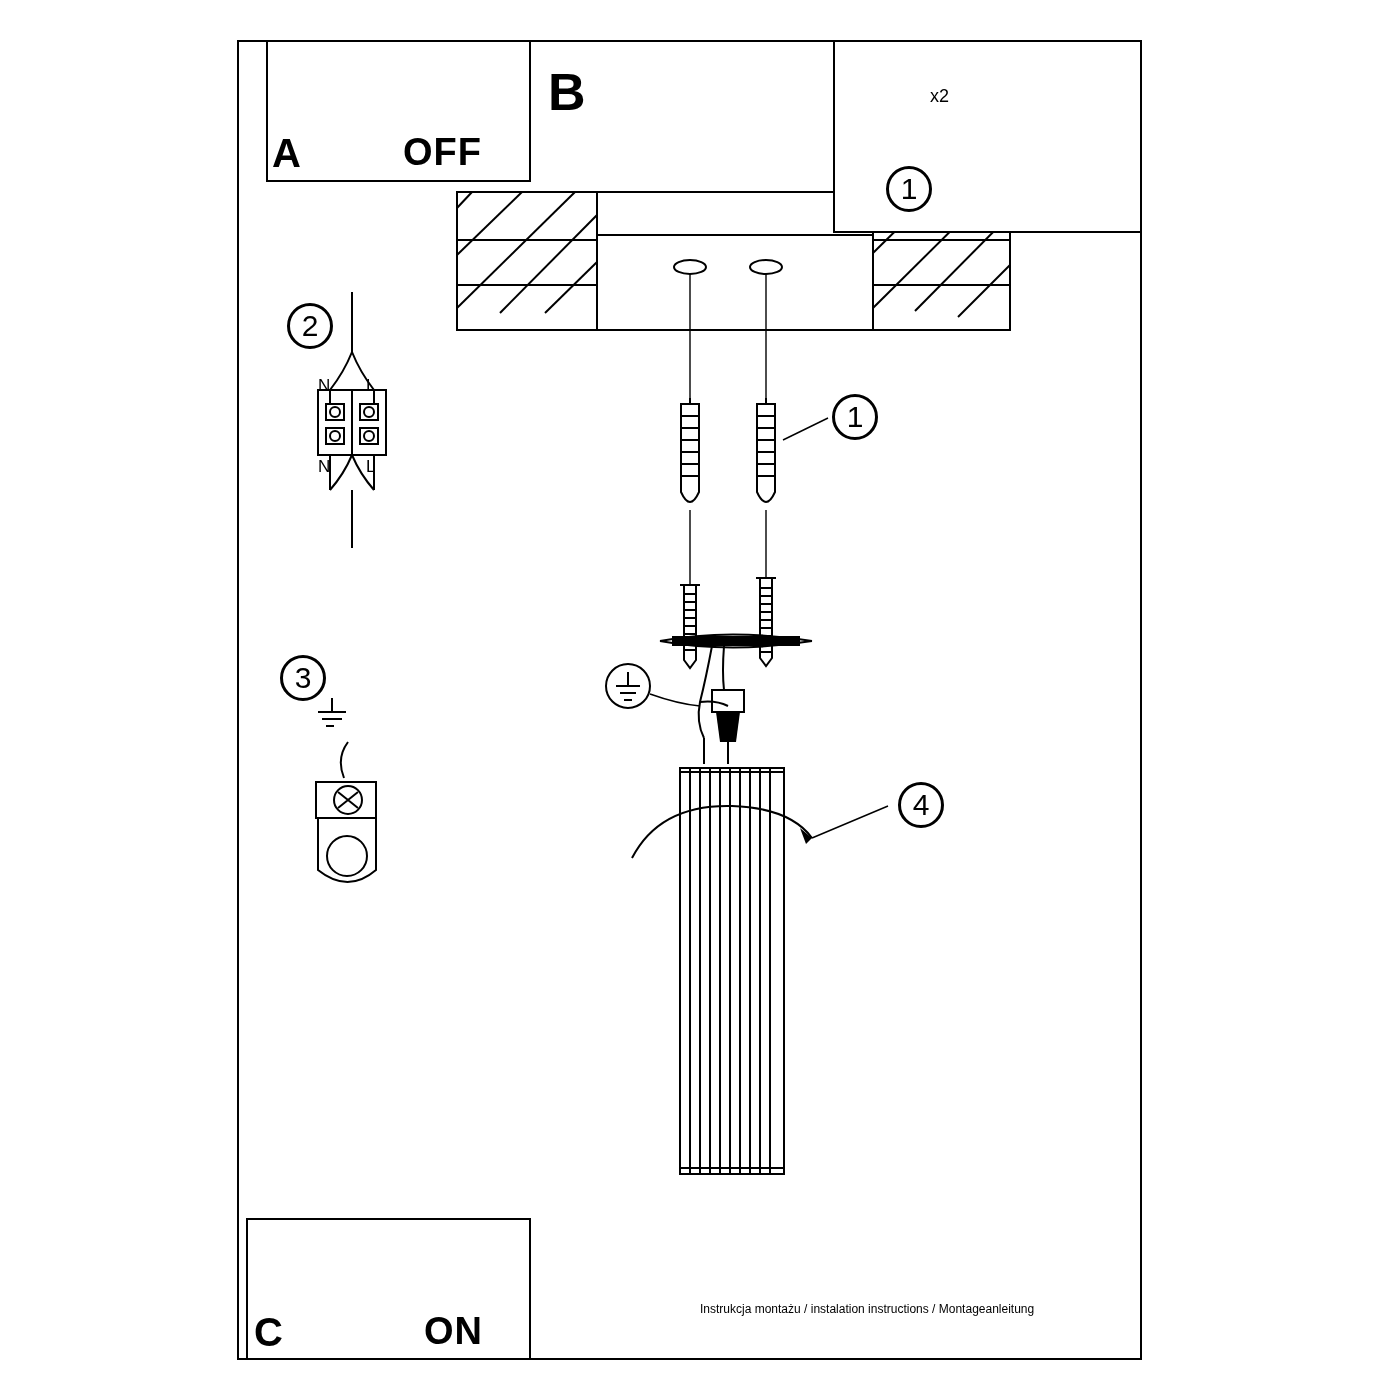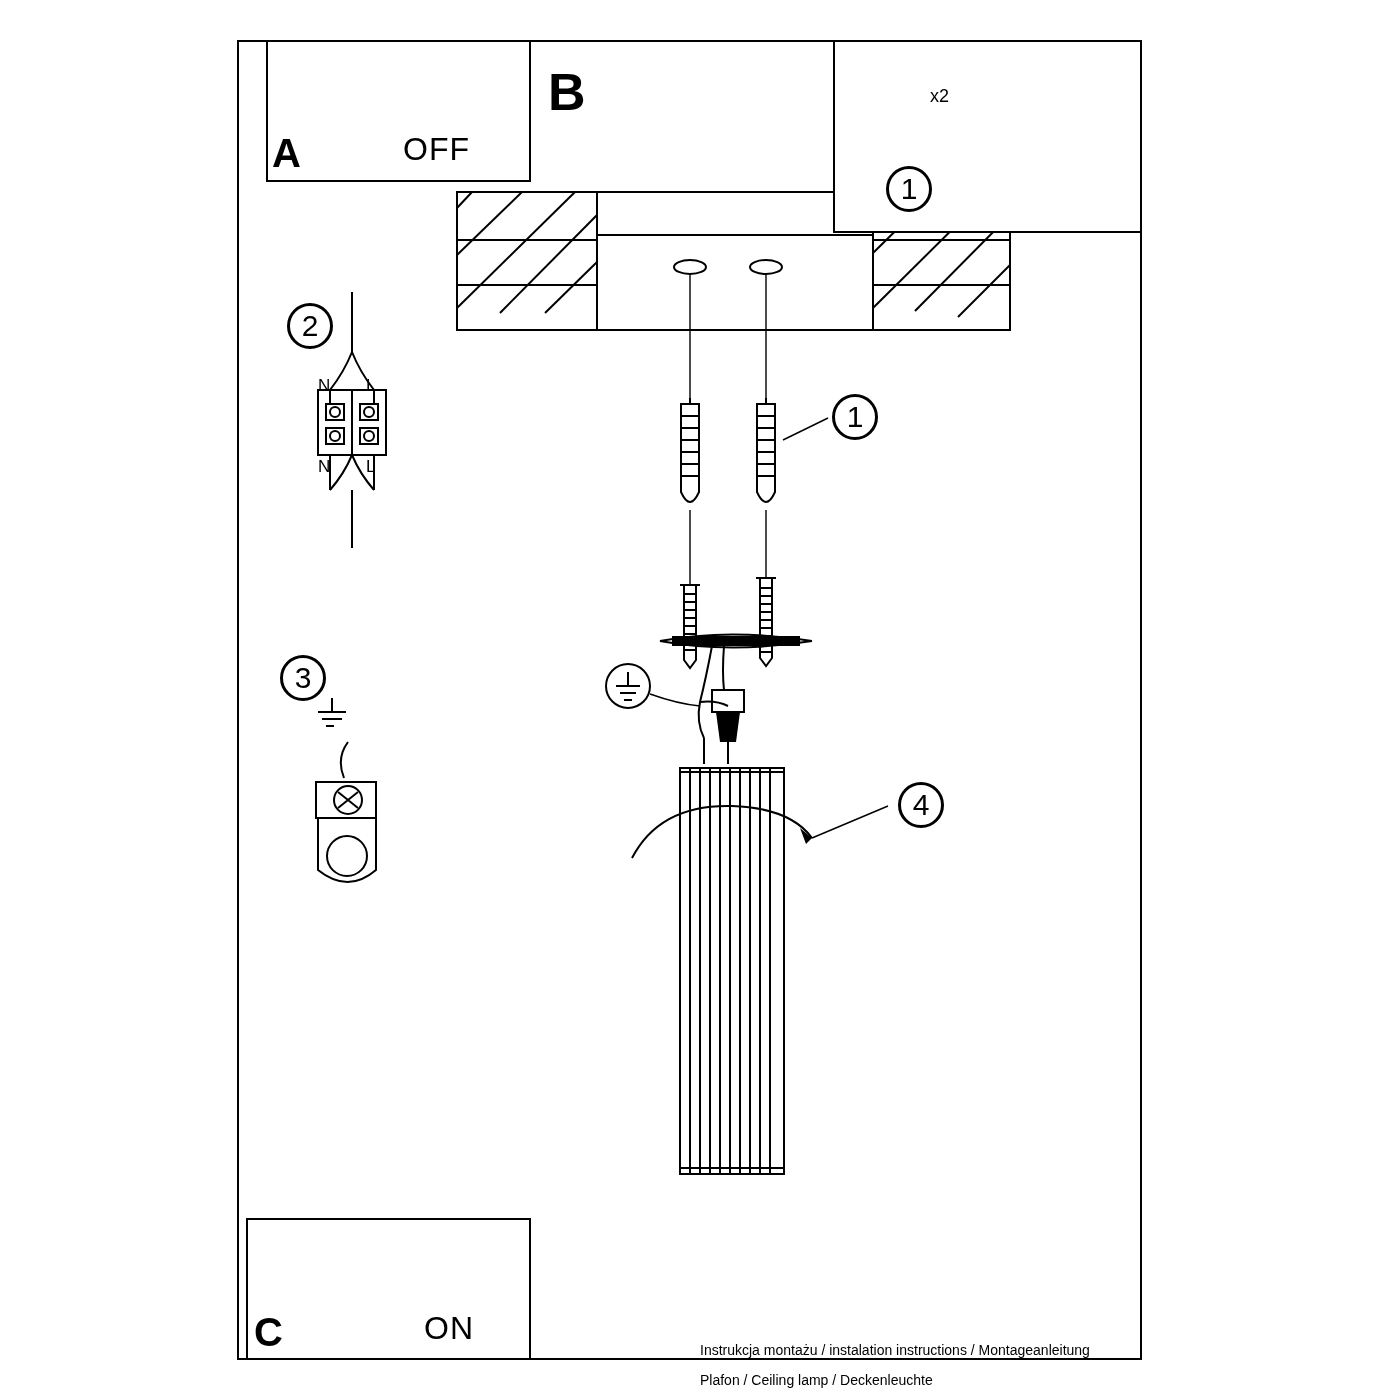--- a/index.html
+++ b/index.html
@@ -43,22 +43,22 @@
     font-size: 40px;
     font-weight: 700;
     line-height: 1;
   }
   .letter-a { left: 272px; top: 133px; }
   .letter-b { left: 548px; top: 66px; font-size: 52px; }
   .letter-c { left: 254px; top: 1312px; }
 
   .word {
     position: absolute;
-    font-size: 32px;
-    font-weight: 400;
+    font-size: 38px;
+    font-weight: 700;
     letter-spacing: 1px;
   }
   .word-off { left: 403px; top: 131px; }
   .word-on  { left: 424px; top: 1310px; }
 
   .callout {
     position: absolute;
     width: 46px;
     height: 46px;
     border: 3px solid #000;
@@ -80,23 +80,22 @@
     left: 930px;
     top: 86px;
     font-size: 18px;
   }
 
   .footer {
     position: absolute;
     left: 700px;
     top: 1294px;
     width: 440px;
-    font-size: 14px;
+    font-size: 12px;
     line-height: 30px;
-    margin-top: 41px;
   }
   .footer div { white-space: nowrap; }
 
   svg.layer {
     position: absolute;
     left: 0;
     top: 0;
     width: 1400px;
     height: 1400px;
     pointer-events: none;
@@ -326,16 +325,15 @@
 
   <div class="x2-label">x2</div>
 
   <div style="position:absolute;left:318px;top:376px;font-size:17px;">N</div>
   <div style="position:absolute;left:366px;top:376px;font-size:17px;">L</div>
   <div style="position:absolute;left:318px;top:457px;font-size:17px;">N</div>
   <div style="position:absolute;left:366px;top:457px;font-size:17px;">L</div>
 
   <div class="footer">
     <div>Instrukcja montażu / instalation instructions / Montageanleitung</div>
-    <div>Plafon / Ceiling lamp / Deckenleuchte</div>
   </div>
 
 </div>
 
 </body></html>

